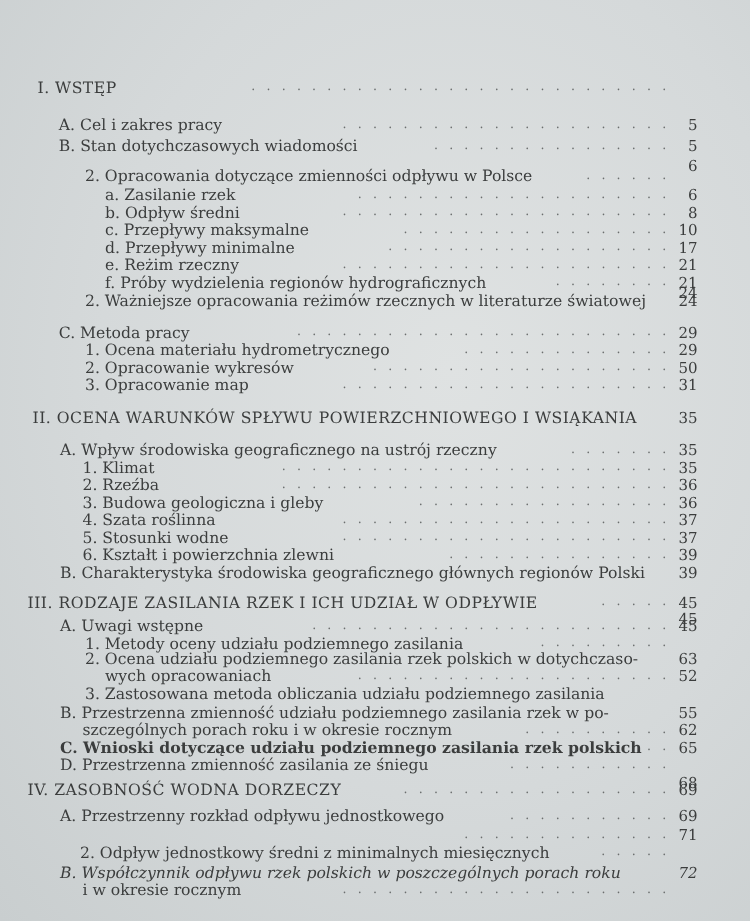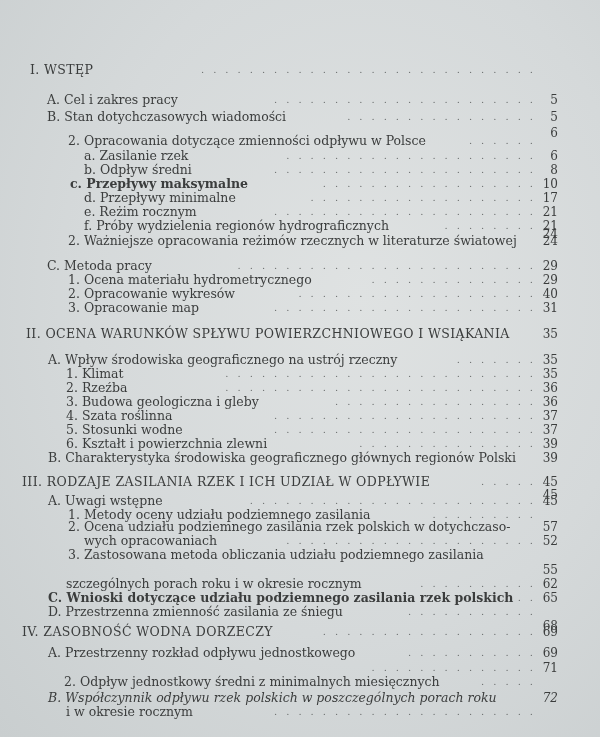--- a/index.html
+++ b/index.html
@@ -51,31 +51,31 @@
       <span class="txt" style="left: 84px;">a. Zasilanie rzek</span>
       <span class="dots">.....................</span>
       <span class="pg">6</span>
     </div>
     <div class="row" style="top: 162px;">
       <span class="txt" style="left: 84px;">b. Odpływ średni</span>
       <span class="dots">......................</span>
       <span class="pg">8</span>
     </div>
     <div class="row" style="top: 176px;">
-      <span class="txt" style="left: 70px; font-weight: bold;">c. Przepływy maksymalne</span>
+      <span class="txt" style="left: 84px;">c. Przepływy maksymalne</span>
       <span class="dots">..................</span>
       <span class="pg">10</span>
     </div>
     <div class="row" style="top: 190px;">
       <span class="txt" style="left: 84px;">d. Przepływy minimalne</span>
       <span class="dots">...................</span>
       <span class="pg">17</span>
     </div>
     <div class="row" style="top: 204px;">
-      <span class="txt" style="left: 84px;">e. Reżim rocznym</span>
+      <span class="txt" style="left: 84px;">e. Reżim rzeczny</span>
       <span class="dots">......................</span>
       <span class="pg">21</span>
     </div>
     <div class="row" style="top: 218px;">
       <span class="txt" style="left: 84px;">f. Próby wydzielenia regionów hydrograficznych</span>
       <span class="dots">........</span>
       <span class="pg">21</span>
     </div>
     <div class="row" style="top: 226px;">
       <span class="pg">24</span>
@@ -90,21 +90,21 @@
       <span class="pg">29</span>
     </div>
     <div class="row" style="top: 272px;">
       <span class="txt" style="left: 68px;">1. Ocena materiału hydrometrycznego</span>
       <span class="dots">..............</span>
       <span class="pg">29</span>
     </div>
     <div class="row" style="top: 286px;">
       <span class="txt" style="left: 68px;">2. Opracowanie wykresów</span>
       <span class="dots">....................</span>
-      <span class="pg">40</span>
+      <span class="pg">50</span>
     </div>
     <div class="row" style="top: 300px;">
       <span class="txt" style="left: 68px;">3. Opracowanie map</span>
       <span class="dots">......................</span>
       <span class="pg">31</span>
     </div>
     <div class="row chapter" style="top: 326px;">
       <span class="txt" style="left: 26px;">II. OCENA WARUNKÓW SPŁYWU POWIERZCHNIOWEGO I WSIĄKANIA</span>
       <span class="pg">35</span>
     </div>
@@ -159,31 +159,32 @@
       <span class="txt" style="left: 48px; text-align: right;">A. Uwagi wstępne</span>
       <span class="dots">........................</span>
       <span class="pg">45</span>
     </div>
     <div class="row" style="top: 507px;">
       <span class="txt" style="left: 68px;">1. Metody oceny udziału podziemnego zasilania</span>
       <span class="dots">.........</span>
     </div>
     <div class="row" style="top: 519px;">
       <span class="txt" style="left: 68px;">2. Ocena udziału podziemnego zasilania rzek polskich w dotychczaso-</span>
-      <span class="pg">57</span>
+      <span class="pg">63</span>
     </div>
     <div class="row" style="top: 533px;">
       <span class="txt" style="left: 84px;">wych opracowaniach</span>
       <span class="dots">.....................</span>
       <span class="pg">52</span>
     </div>
     <div class="row" style="top: 547px;">
       <span class="txt" style="left: 68px;">3. Zastosowana metoda obliczania udziału podziemnego zasilania</span>
     </div>
     <div class="row" style="top: 562px;">
+      <span class="txt" style="left: 48px;">B. Przestrzenna zmienność udziału podziemnego zasilania rzek w po-</span>
       <span class="pg">55</span>
     </div>
     <div class="row" style="top: 576px;">
       <span class="txt" style="left: 66px;">szczególnych porach roku i w okresie rocznym</span>
       <span class="dots">..........</span>
       <span class="pg">62</span>
     </div>
     <div class="row" style="top: 590px;">
       <span class="txt" style="left: 48px; font-weight: bold;">C. Wnioski dotyczące udziału podziemnego zasilania rzek polskich</span>
       <span class="dots">..</span>

